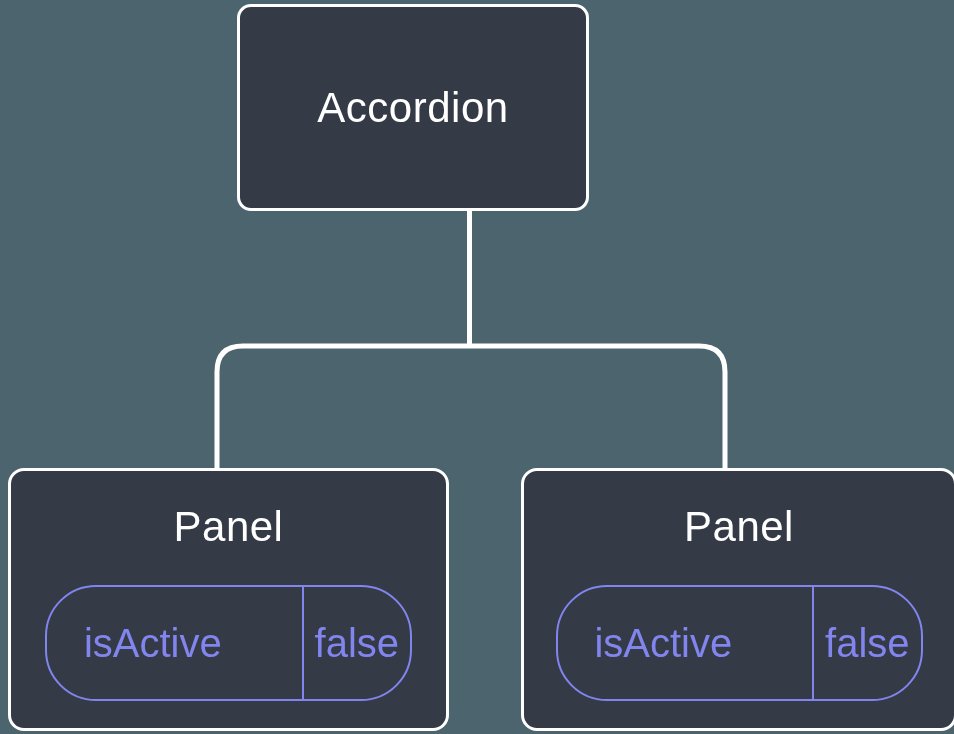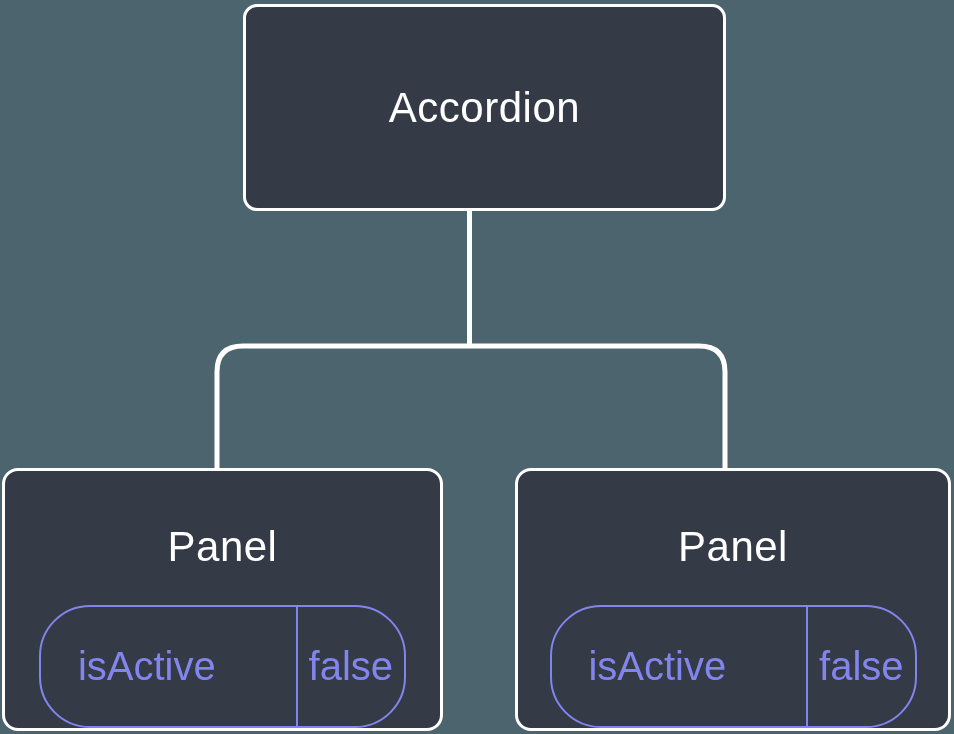--- a/index.html
+++ b/index.html
@@ -32,48 +32,49 @@
     stroke-width: 5;
     fill: none;
   }
   .node {
     position: absolute;
     background: var(--node-fill);
     border: 3px solid var(--node-border);
     color: var(--node-text);
   }
   .node-root {
-    left: 243px; top: 4px;
-    width: 483px; height: 207px;
+    left: 237px; top: 4px;
+    width: 352px; height: 207px;
     border-radius: 14px;
     display: flex;
     align-items: center;
     justify-content: center;
   }
   .node-label {
     font-size: 42px;
     font-weight: 500;
     letter-spacing: 0.5px;
     color: var(--node-text);
   }
   .node-panel {
     top: 468px;
     height: 263px;
     border-radius: 16px;
     display: flex;
     flex-direction: column;
     align-items: center;
-    padding-top: 52px;
+    padding-top: 32px;
+    margin-left: 6px;
   }
   .node-panel-left  { left: 2px;   width: 441px; }
   .node-panel-right { left: 515px; width: 436px; }
   .state-pill {
     margin-top: 34px;
     width: 367px;
-    height: 131px;
+    height: 116px;
     border: 2px solid var(--state-accent);
     border-radius: 51px;
     display: flex;
     align-items: stretch;
     color: var(--state-accent);
     font-size: 40px;
     overflow: hidden;
     gap: 43px;
   }
   .state-key {

